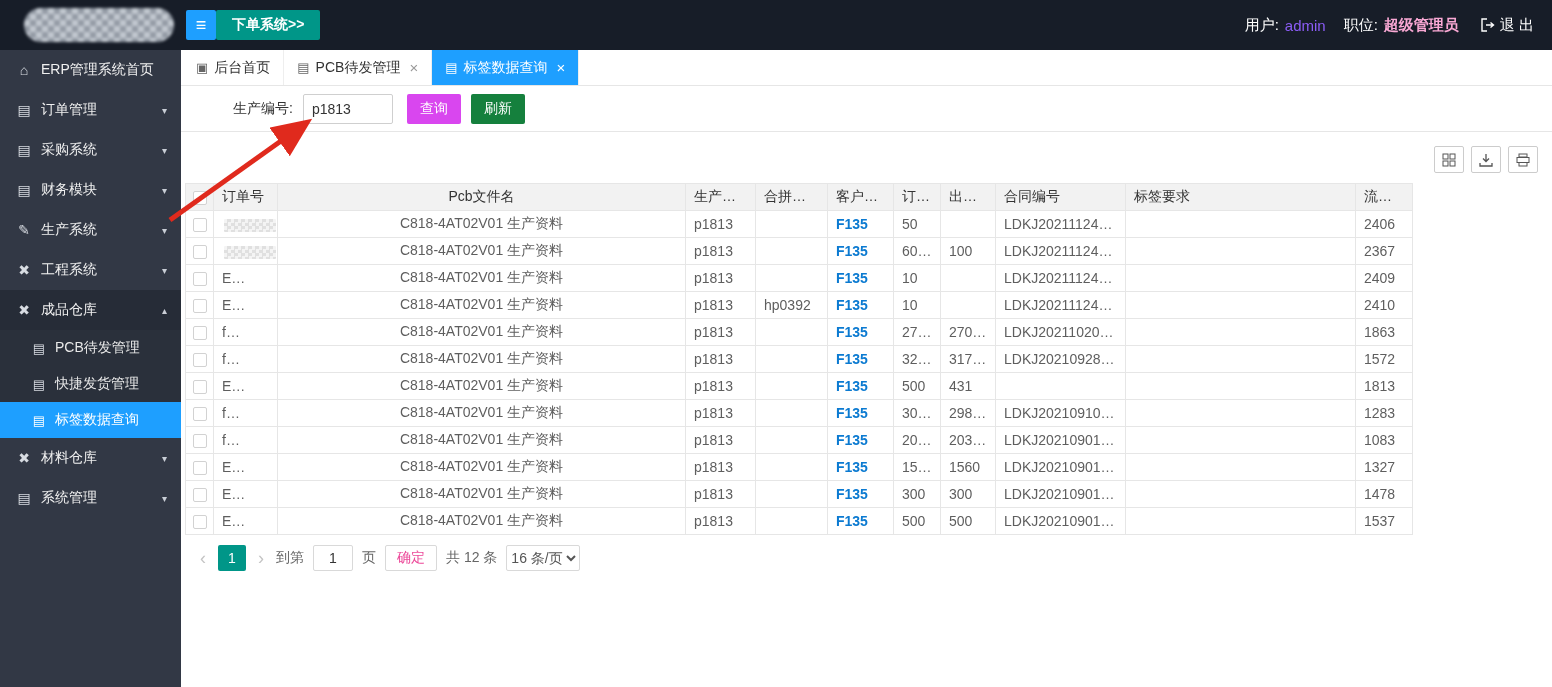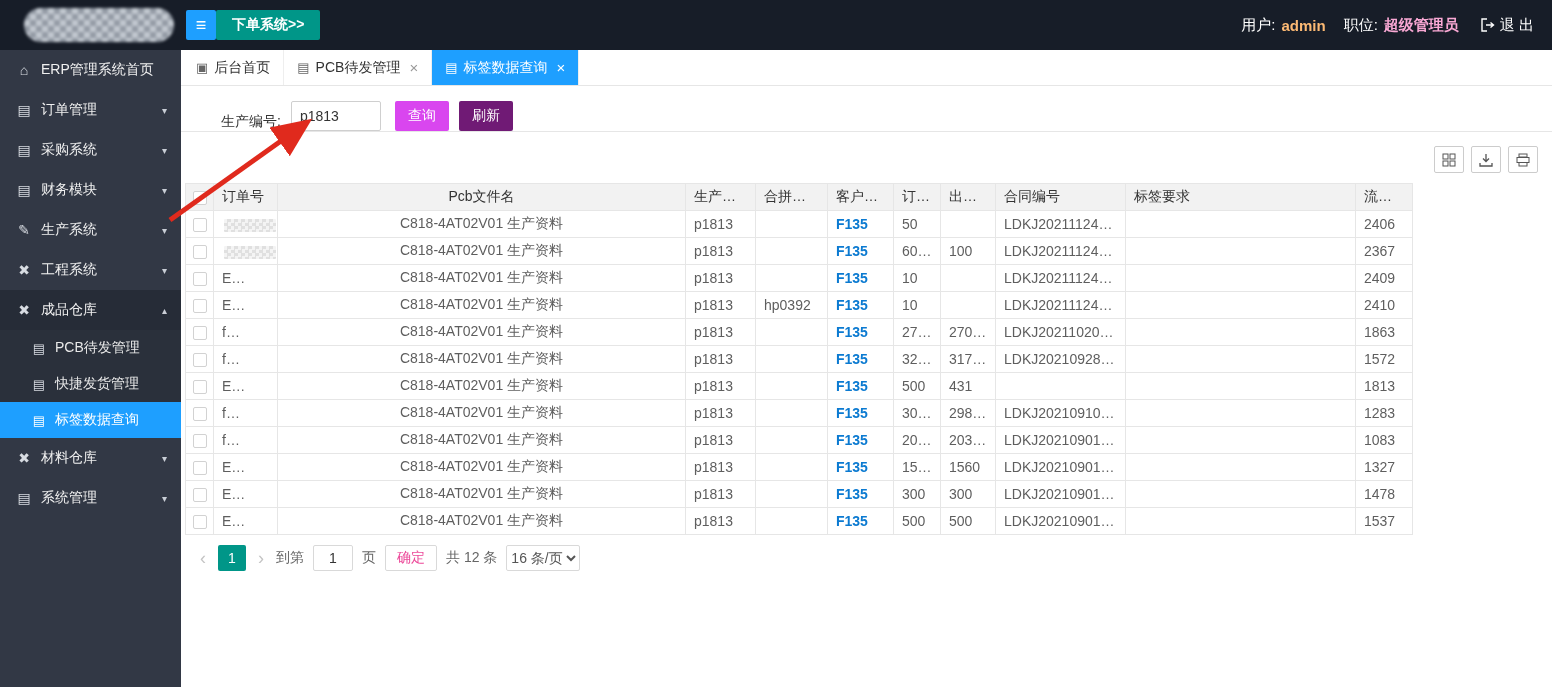--- a/index.html
+++ b/index.html
@@ -7,21 +7,21 @@
 
   
   .topbar{position:fixed;top:0;left:0;width:1552px;height:50px;background:#171d28;display:flex;align-items:center;z-index:20}
   .logo-blur{width:150px;height:34px;margin-left:24px;border-radius:17px;
     background:repeating-conic-gradient(#939aa4 0% 25%, #c3c9d1 0% 50%) 0 0/12px 12px;filter:blur(1.5px)}
   .hamburger{width:30px;height:30px;margin-left:12px;background:#1E9FFF;color:#fff;border:none;font-size:18px;
     line-height:30px;cursor:pointer;border-radius:2px}
   .order-sys{height:30px;padding:0 16px;background:#009688;color:#fff;border:none;font-size:14px;
     font-weight:bold;border-radius:2px;cursor:pointer}
   .topbar-right{margin-left:auto;margin-right:18px;color:#fff;font-size:15px;display:flex;align-items:center;gap:6px}
-  .user-name{color:#fdba74;font-weight:bold;cursor:pointer}
+  .user-name{color:#8b5cf6;font-weight:normal;cursor:pointer}
   .role-name{color:#f9a8d4;font-weight:bold}
   .logout{display:flex;align-items:center;gap:5px;margin-left:16px;cursor:pointer;color:#fff}
 
   
   .sidebar{position:fixed;top:50px;left:0;bottom:0;width:181px;background:#323845;color:#f0f0f0;font-size:14px;z-index:10}
   .side-item{height:40px;display:flex;align-items:center;padding:0 14px;cursor:pointer;position:relative;white-space:nowrap}
   .side-item .ico{width:20px;margin-right:7px;text-align:center;font-size:14px;color:#d8dce2}
   .side-item .caret{position:absolute;right:14px;font-size:10px;color:#c9ced6}
   .side-item.expanded{background:#262c37}
   .submenu{background:#2a303b}
@@ -32,26 +32,26 @@
 
   
   .main{margin-left:181px;padding-top:50px;position:relative}
   .tabbar{height:36px;background:#fff;border-bottom:1px solid #e6e6e6;display:flex;align-items:stretch;padding-left:2px}
   .tab{display:flex;align-items:center;gap:6px;padding:0 13px;font-size:14px;color:#333;border-right:1px solid #eee;cursor:pointer}
   .tab .tab-ico{font-size:13px;color:#666}
   .tab .close{font-size:15px;color:#999;margin-left:3px;cursor:pointer}
   .tab.active{background:#1E9FFF;color:#fff}
   .tab.active .tab-ico,.tab.active .close{color:#fff}
 
-  .searchbar{height:46px;display:flex;align-items:flex-end;padding-left:40px;border-bottom:1px solid #e6e6e6;background:#fff}
+  .searchbar{height:46px;display:flex;align-items:center;padding-left:52px;border-bottom:1px solid #e6e6e6;background:#fff}
   .search-label{font-size:14px;color:#333;margin-right:10px}
   .search-input{width:90px;height:30px;border:1px solid #cfcfcf;padding:0 8px;font-size:14px;color:#333;border-radius:2px;outline:none}
   .btn{height:30px;padding:0 13px;color:#fff;border:none;border-radius:2px;font-size:14px;cursor:pointer}
   .btn-query{background:#d946ef;margin-left:14px}
-  .btn-refresh{background:#701a75;margin-left:10px}
+  .btn-refresh{background:#15803d;margin-left:10px}
 
   .content{position:relative;padding-left:4px}
   .toolbar{display:flex;justify-content:flex-end;gap:7px;padding:14px 14px 10px 0}
   .tool-btn{width:30px;height:27px;border:1px solid #ccc;background:#fff;border-radius:2px;display:flex;
     align-items:center;justify-content:center;cursor:pointer}
 
   table{border-collapse:collapse;table-layout:fixed;width:1227px;font-size:14px;color:#5e5e5e}
   th,td{border:1px solid #e6e6e6;height:27px;padding:0 8px;overflow:hidden;white-space:nowrap;text-overflow:ellipsis;text-align:left}
   th{background:#f2f2f2;font-weight:normal;color:#333}
   .ta-c{text-align:center}

